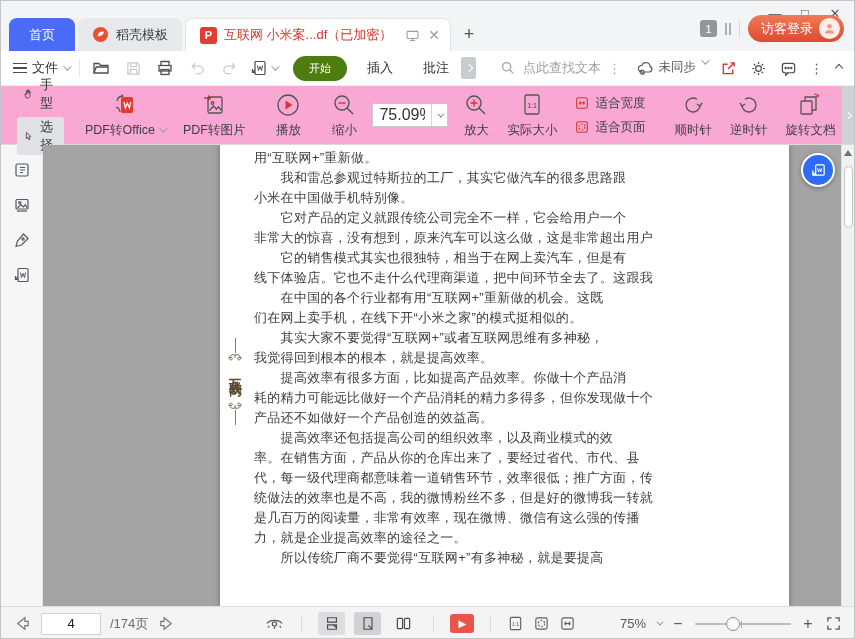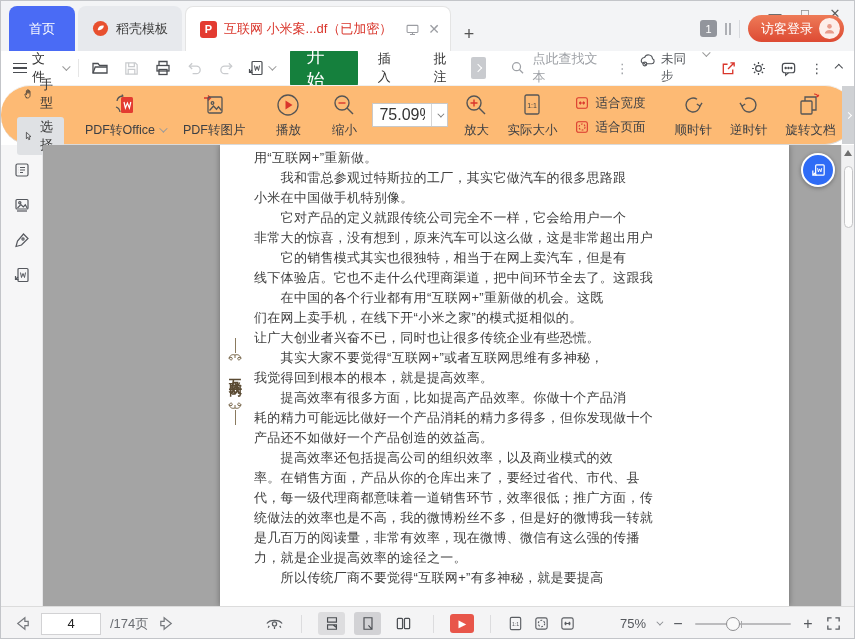--- a/index.html
+++ b/index.html
@@ -16,21 +16,21 @@
   .cv.down { transform:rotate(45deg) translateY(-2px); }
   .cv.up   { transform:rotate(-135deg); }
   .cv.right{ transform:rotate(-45deg); }
   .vd { width:1px; background:#e6e6e6; align-self:center; }
 
   
   .tabbar { height:50px; background:#f3f4f6; position:relative; }
   .winctl { position:absolute; top:3px; right:6px; display:flex; gap:4px; color:#5a5a5a; }
   .winctl span { width:26px; height:18px; display:flex; align-items:center; justify-content:center; font-size:13px; cursor:default; }
   .tabs { position:absolute; left:8px; bottom:0; display:flex; align-items:flex-end; gap:3px; }
-  .tab { height:45px; display:flex; align-items:center; gap:7px; padding:0 14px; border-radius:8px 8px 0 0; font-size:13px; }
+  .tab { height:33px; display:flex; align-items:center; gap:7px; padding:0 14px; border-radius:8px 8px 0 0; font-size:13px; }
   .tab.home { background:#4a6bf5; color:#fff; width:66px; justify-content:center; border-radius:8px 8px 0 0; }
   .tab.tpl  { background:#e7e9ed; color:#3a3a3a; }
   .tab.doc  { background:#fff; color:#d9352b; border:1px solid #e4e4e4; border-bottom:none; padding-right:10px; }
   .pdfchip { width:17px; height:17px; background:#e33b31; border-radius:3px; color:#fff; font-size:11px; font-weight:bold; display:flex; align-items:center; justify-content:center; }
   .tab .muted { color:#9b9da2; display:flex; align-items:center; gap:8px; margin-left:6px; }
   .newtab { width:30px; height:33px; display:flex; align-items:center; justify-content:center; font-size:18px; color:#555; }
   .tr-cluster { position:absolute; right:10px; bottom:9px; display:flex; align-items:center; gap:8px; }
   .cntbadge { min-width:17px; height:17px; background:#92959c; color:#fff; border-radius:3px; font-size:11px; display:flex; align-items:center; justify-content:center; padding:0 3px; }
   .bars { display:flex; gap:2px; }
   .bars i { width:2px; height:12px; background:#aeb0b5; display:block; }
@@ -39,30 +39,30 @@
   .avatar { width:21px; height:21px; background:#fdeeea; border-radius:50%; display:flex; align-items:center; justify-content:center; color:#e89c8c; }
 
   
   .menubar { height:34px; background:#fff; display:flex; align-items:center; padding:0 12px; gap:10px; }
   .ham { display:flex; flex-direction:column; gap:3px; }
   .ham i { width:14px; height:1.6px; background:#4a4d52; display:block; }
   .mlabel { font-size:13px; color:#333; }
   .mitem { display:flex; align-items:center; gap:5px; color:#66696e; }
   .mico { width:22px; height:22px; display:flex; align-items:center; justify-content:center; color:#4a4d52; }
   .mico.dis { color:#c9cbce; }
-  .pill-start { background:#15803d; color:#fff; border-radius:14px; padding:5px 16px; font-size:18px; margin-left:6px; }
+  .pill-start { background:#4d7c0f; color:#fff; border-radius:14px; padding:5px 16px; font-size:11px; margin-left:6px; }
   .mtab { padding:5px 10px; font-size:13px; color:#333; }
   .morebox { width:15px; height:22px; background:#c9cbcf; color:#fff; display:flex; align-items:center; justify-content:center; border-radius:2px; }
   .findgrp { display:flex; align-items:center; gap:7px; color:#9ea1a6; margin-left:14px; }
   .dots3v { color:#9ea1a6; font-size:13px; letter-spacing:0; }
   .mright { margin-left:auto; display:flex; align-items:center; gap:13px; color:#4a4d52; }
   .sync { display:flex; align-items:flex-start; gap:5px; font-size:12.5px; color:#55585d; }
 
   
-  .ribbon { height:60px; background:#fdba74; border-top:1px solid #f0f0f0; border-bottom:1px solid #dadada; display:flex; align-items:center; padding-left:16px; position:relative;border-radius:29px; }
+  .ribbon { height:60px; background:#f9a8d4; border-top:1px solid #f0f0f0; border-bottom:1px solid #dadada; display:flex; align-items:center; padding-left:16px; position:relative; }
   .rb-stack { display:flex; flex-direction:column; gap:4px; }
   .toolrow { display:flex; align-items:center; gap:6px; font-size:13px; color:#333; padding:1px 6px; border-radius:3px; }
   .toolrow.sel { background:#dfe1e4; }
   .rbtn { display:flex; flex-direction:column; align-items:center; gap:4px; padding:0 9px; font-size:12.5px; color:#3c3f44; white-space:nowrap; }
   .rbtn .lbl { display:flex; align-items:center; gap:4px; }
   .rb-div { width:1px; height:44px; background:#e8e8e8; margin:0 6px; }
   .zoombox { display:flex; align-items:center; border:1px solid #c9c9c9; background:#fff; height:24px; margin:0 6px; }
   .zoombox input { width:58px; border:none; outline:none; font-size:16px; padding:0 6px; font-family:"Liberation Sans",sans-serif; color:#333; }
   .zoombox .caret { width:16px; height:100%; border-left:1px solid #d6d6d6; display:flex; align-items:center; justify-content:center; color:#777; }
   .fitstack { display:flex; flex-direction:column; gap:7px; padding:0 8px; }
@@ -441,21 +441,20 @@
         <div class="textblock">
           <div class="ln">用“互联网+”重新做。</div>
           <div class="ln">　　我和雷总参观过特斯拉的工厂，其实它做汽车的很多思路跟</div>
           <div class="ln">小米在中国做手机特别像。</div>
           <div class="ln">　　它对产品的定义就跟传统公司完全不一样，它会给用户一个</div>
           <div class="ln">非常大的惊喜，没有想到，原来汽车可以这么做，这是非常超出用户</div>
           <div class="ln">　　它的销售模式其实也很独特，相当于在网上卖汽车，但是有</div>
           <div class="ln">线下体验店。它也不走什么代理商渠道，把中间环节全去了。这跟我</div>
           <div class="ln">　　在中国的各个行业都有用“互联网+”重新做的机会。这既</div>
           <div class="ln">们在网上卖手机，在线下开“小米之家”的模式挺相似的。</div>
-          <div class="ln">让广大创业者兴奋不已，同时也让很多传统企业有些恐慌。</div>
           <div class="ln">　　其实大家不要觉得“互联网+”或者互联网思维有多神秘，</div>
           <div class="ln">我觉得回到根本的根本，就是提高效率。</div>
           <div class="ln">　　提高效率有很多方面，比如提高产品效率。你做十个产品消</div>
           <div class="ln">耗的精力可能远比做好一个产品消耗的精力多得多，但你发现做十个</div>
           <div class="ln">产品还不如做好一个产品创造的效益高。</div>
           <div class="ln">　　提高效率还包括提高公司的组织效率，以及商业模式的效</div>
           <div class="ln">率。在销售方面，产品从你的仓库出来了，要经过省代、市代、县</div>
           <div class="ln">代，每一级代理商都意味着一道销售环节，效率很低；推广方面，传</div>
           <div class="ln">统做法的效率也是不高，我的微博粉丝不多，但是好的微博我一转就</div>
           <div class="ln">是几百万的阅读量，非常有效率，现在微博、微信有这么强的传播</div>

